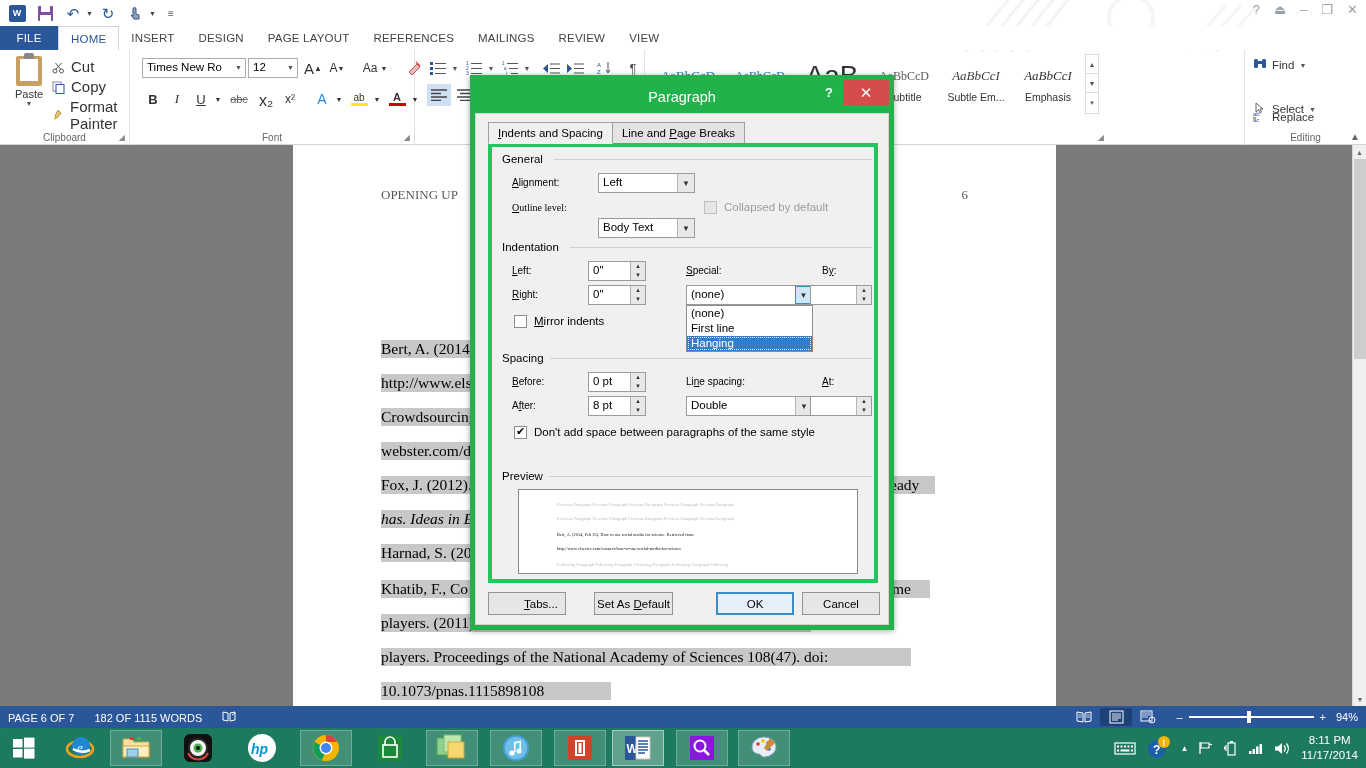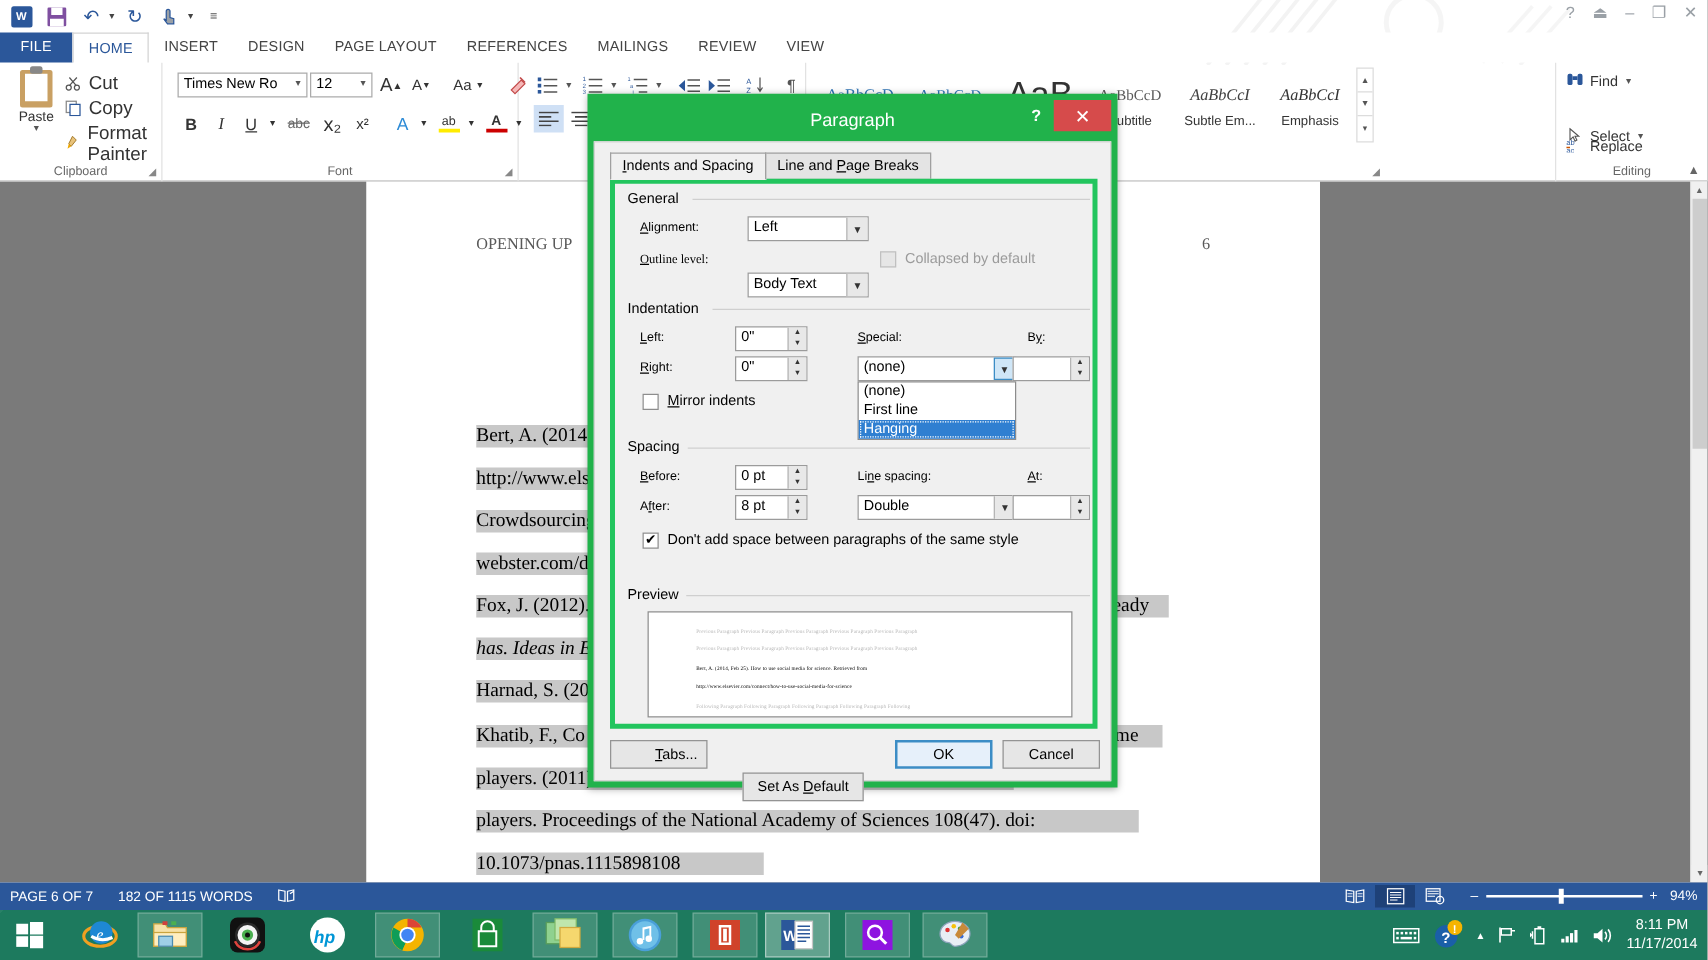--- a/index.html
+++ b/index.html
@@ -729,21 +729,21 @@
           <div class="prevline pblack" style="left:38px;top:42px;">Bert, A. (2014, Feb 25). How to use social media for science. Retrieved from</div>
           <div class="prevline pblack" style="left:38px;top:56px;">http://www.elsevier.com/connect/how-to-use-social-media-for-science</div>
           <div class="prevline pgray" style="left:38px;top:72px;">Following Paragraph Following Paragraph Following Paragraph Following Paragraph Following</div>
         </div>
       </div>
     </div>
 
     <div class="dbtn" style="left:12px;top:478px;width:78px;padding-left:28px;">
       <span><span class="u">T</span>abs...</span>
     </div>
-    <div class="dbtn" style="left:118px;top:504px;width:97px;">
+    <div class="dbtn" style="left:118px;top:478px;width:79px;">
       <span>Set As <span class="u">D</span>efault</span>
     </div>
     <div class="dbtn focus" style="left:240px;top:478px;width:78px;">OK</div>
     <div class="dbtn" style="left:326px;top:478px;width:78px;">Cancel</div>
   </div>
 </div>
 
 <div class="statusbar">
   <div class="sb-l">
     <span>PAGE 6 OF 7</span>

